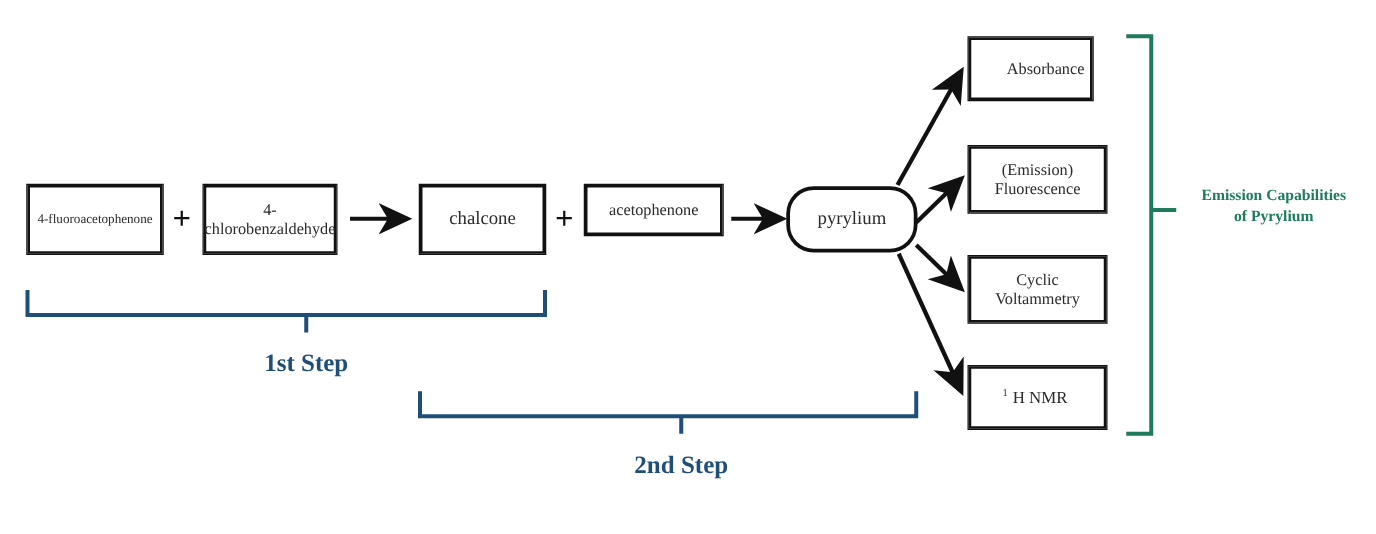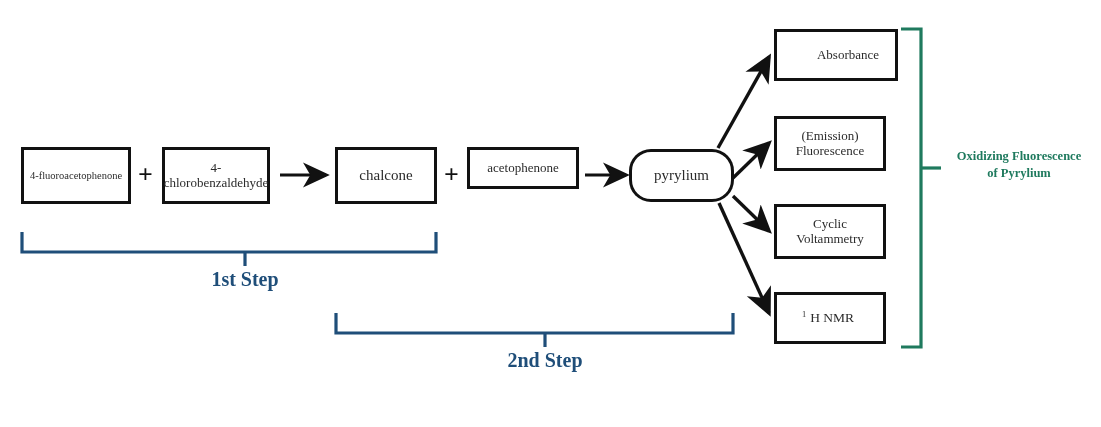--- a/index.html
+++ b/index.html
@@ -29,20 +29,21 @@
 
   .arrow{position:absolute;left:0;top:0;width:1101px;height:427px;pointer-events:none;}
 
   .bracket-label{
     position:absolute;
     color:#1F4E79;
     font-weight:700;
     font-family:"Liberation Serif", serif;
     text-align:center;
     white-space:nowrap;
+    margin-top:12px;
   }
   .green-label{
     position:absolute;
     color:#1F7A5E;
     font-weight:700;
     font-family:"Liberation Serif", serif;
     text-align:center;
     line-height:1.35;
   }
   .green-label span{display:block;}
@@ -113,21 +114,21 @@
   <div class="plus" style="left:444px;top:162px;font-size:26px;">+</div>
 
   <div class="node" style="left:468px;top:148px;width:110px;height:40px;font-size:13px;">
     <span>acetophenone</span>
   </div>
 
   <div class="node" style="left:630px;top:150px;width:103px;height:51px;font-size:15px;border-radius:21px;">
     <span>pyrylium</span>
   </div>
 
-  <div class="node" style="left:775px;top:30px;width:122px;height:50px;font-size:13px;padding-left:24px;">
+  <div class="node" style="left:775px;top:30px;width:99px;height:50px;font-size:13px;padding-left:24px;">
     <span>Absorbance</span>
   </div>
 
   <div class="node" style="left:775px;top:117px;width:110px;height:53px;font-size:13px;">
     <div>
       <span>(Emission)</span>
       <span>Fluorescence</span>
     </div>
   </div>
 
@@ -140,17 +141,17 @@
 
   <div class="node" style="left:775px;top:293px;width:110px;height:50px;font-size:13.5px;">
     <span><sup>1</sup><span style="display:inline;">H NMR</span></span>
   </div>
 
   <div class="bracket-label" style="left:175px;top:268px;width:140px;font-size:20px;">1st Step</div>
 
   <div class="bracket-label" style="left:475px;top:349px;width:140px;font-size:20px;">2nd Step</div>
 
   <div class="green-label" style="left:940px;top:148px;width:158px;font-size:12.5px;">
-    <span>Oxidizing Fluorescence</span>
+    <span>Emission Capabilities</span>
     <span>of Pyrylium</span>
   </div>
 
 </div>
 
 </body></html>

